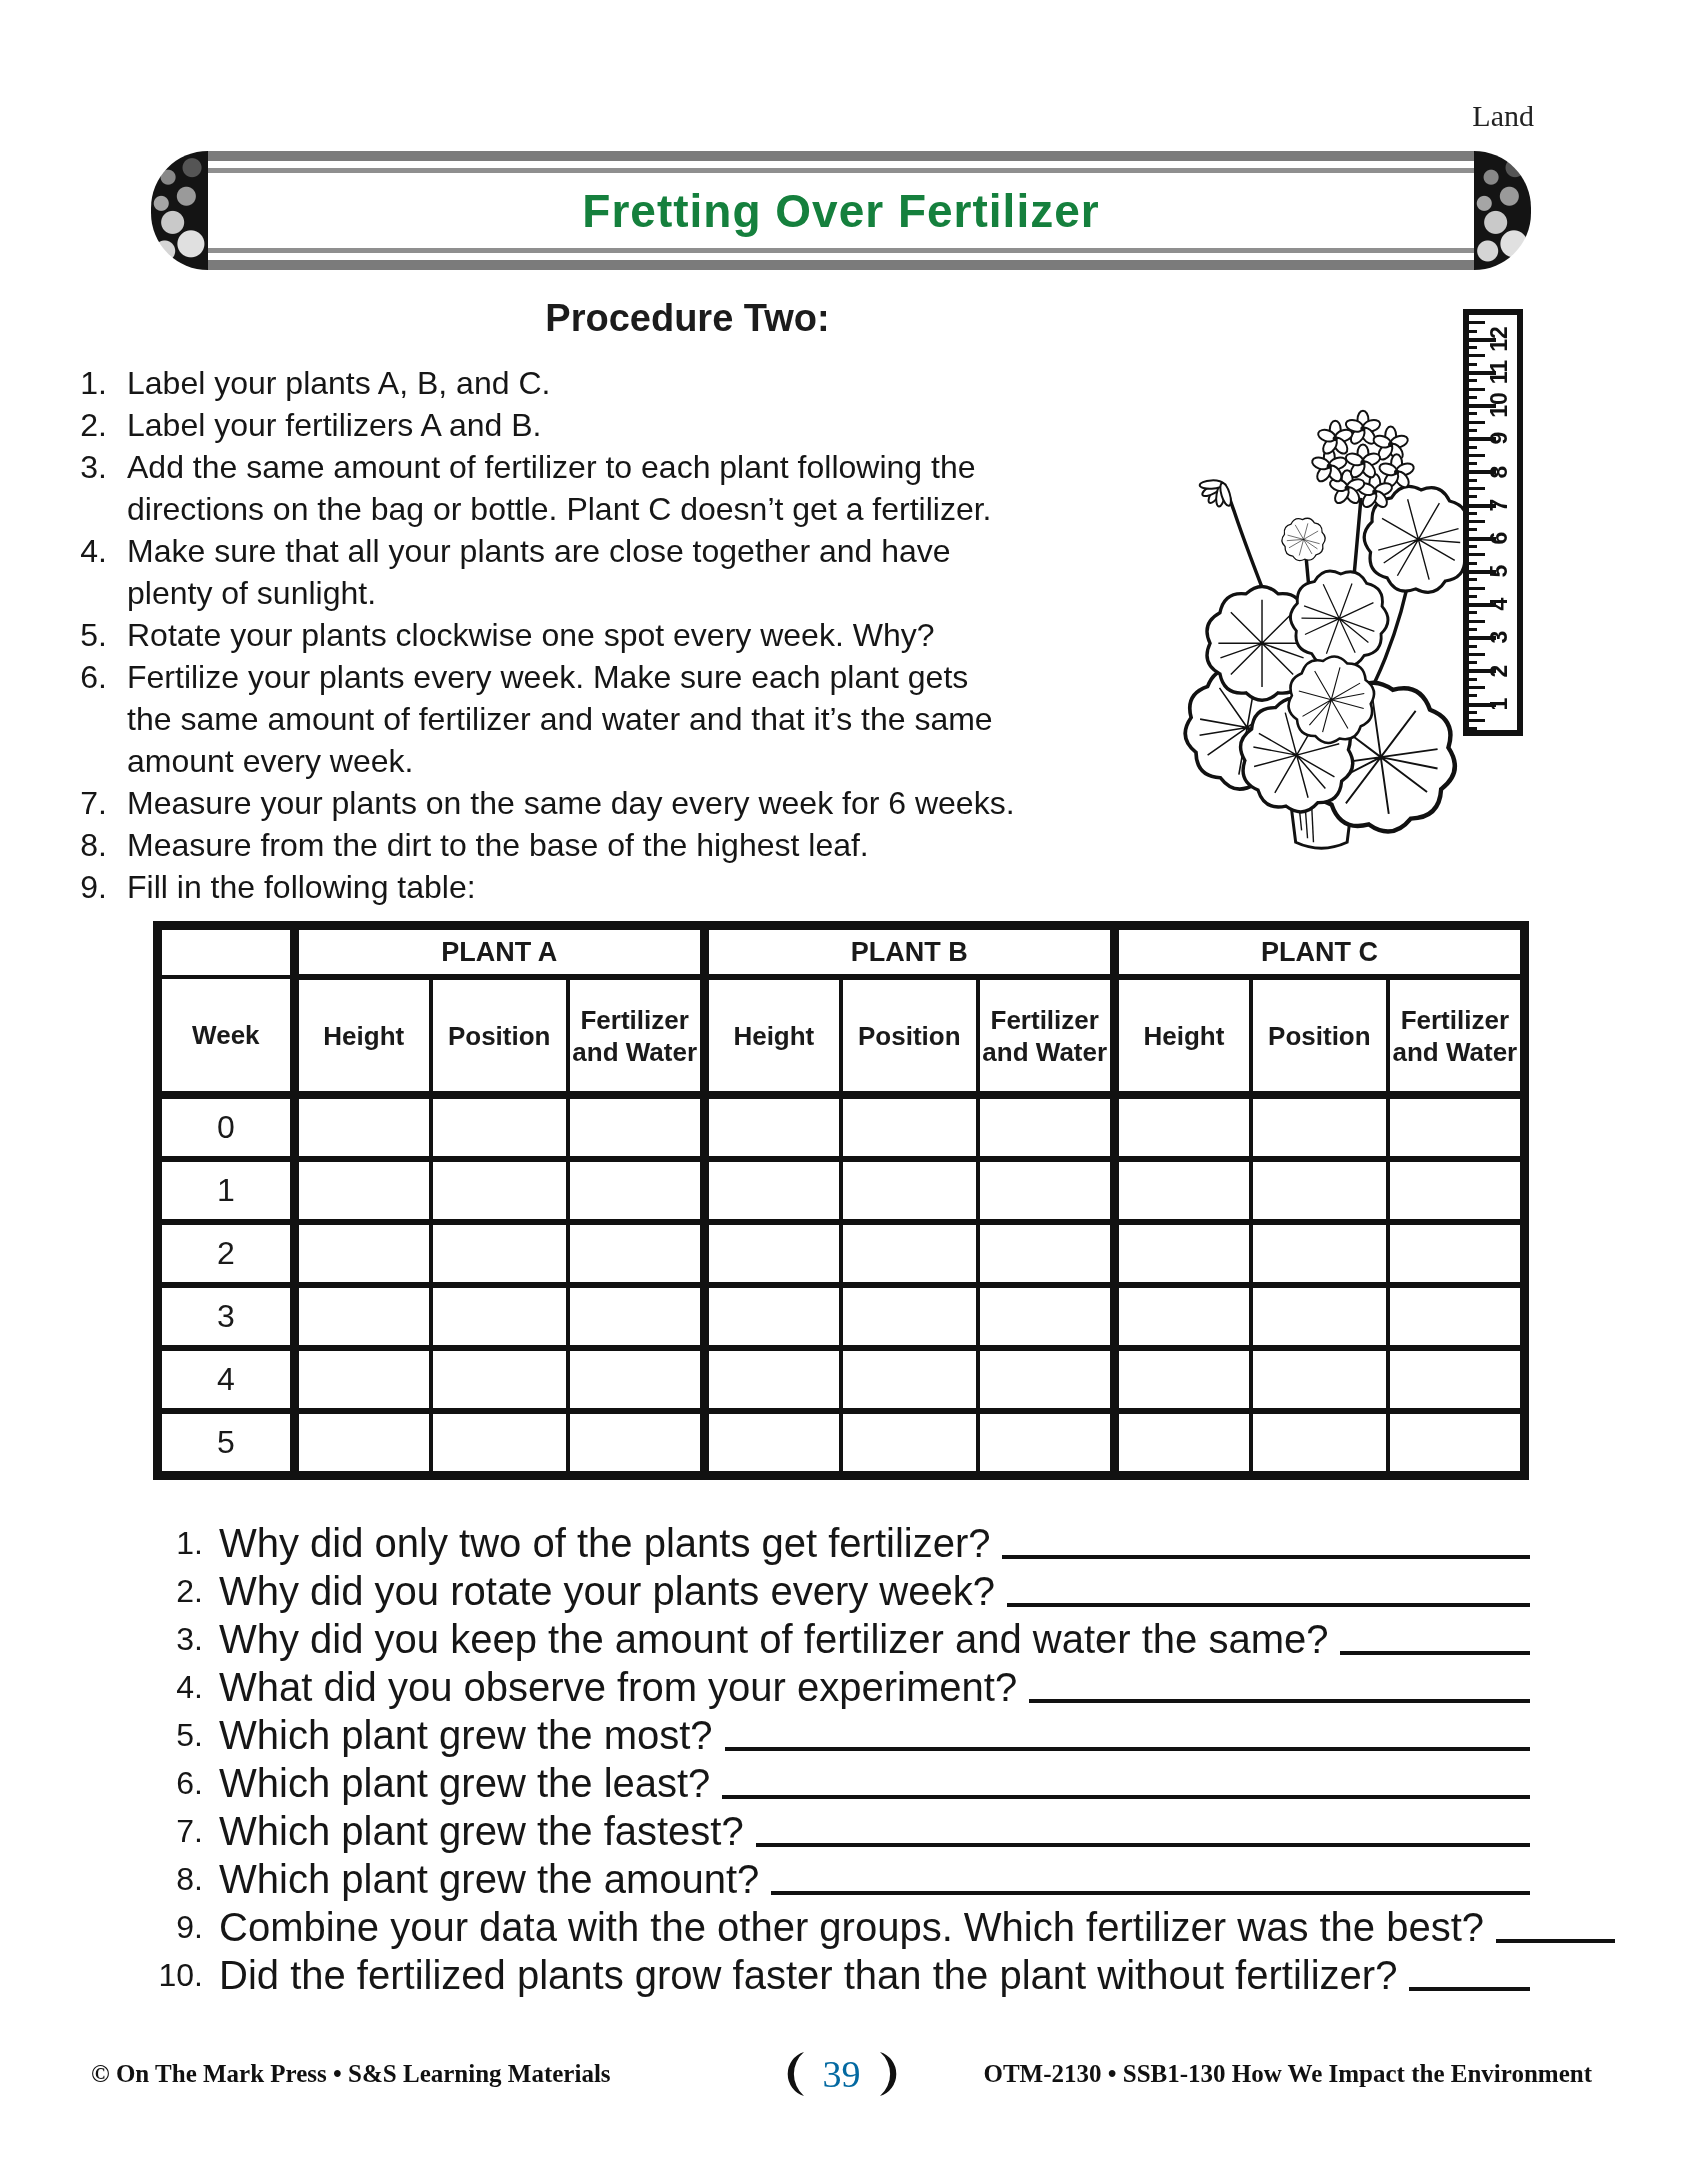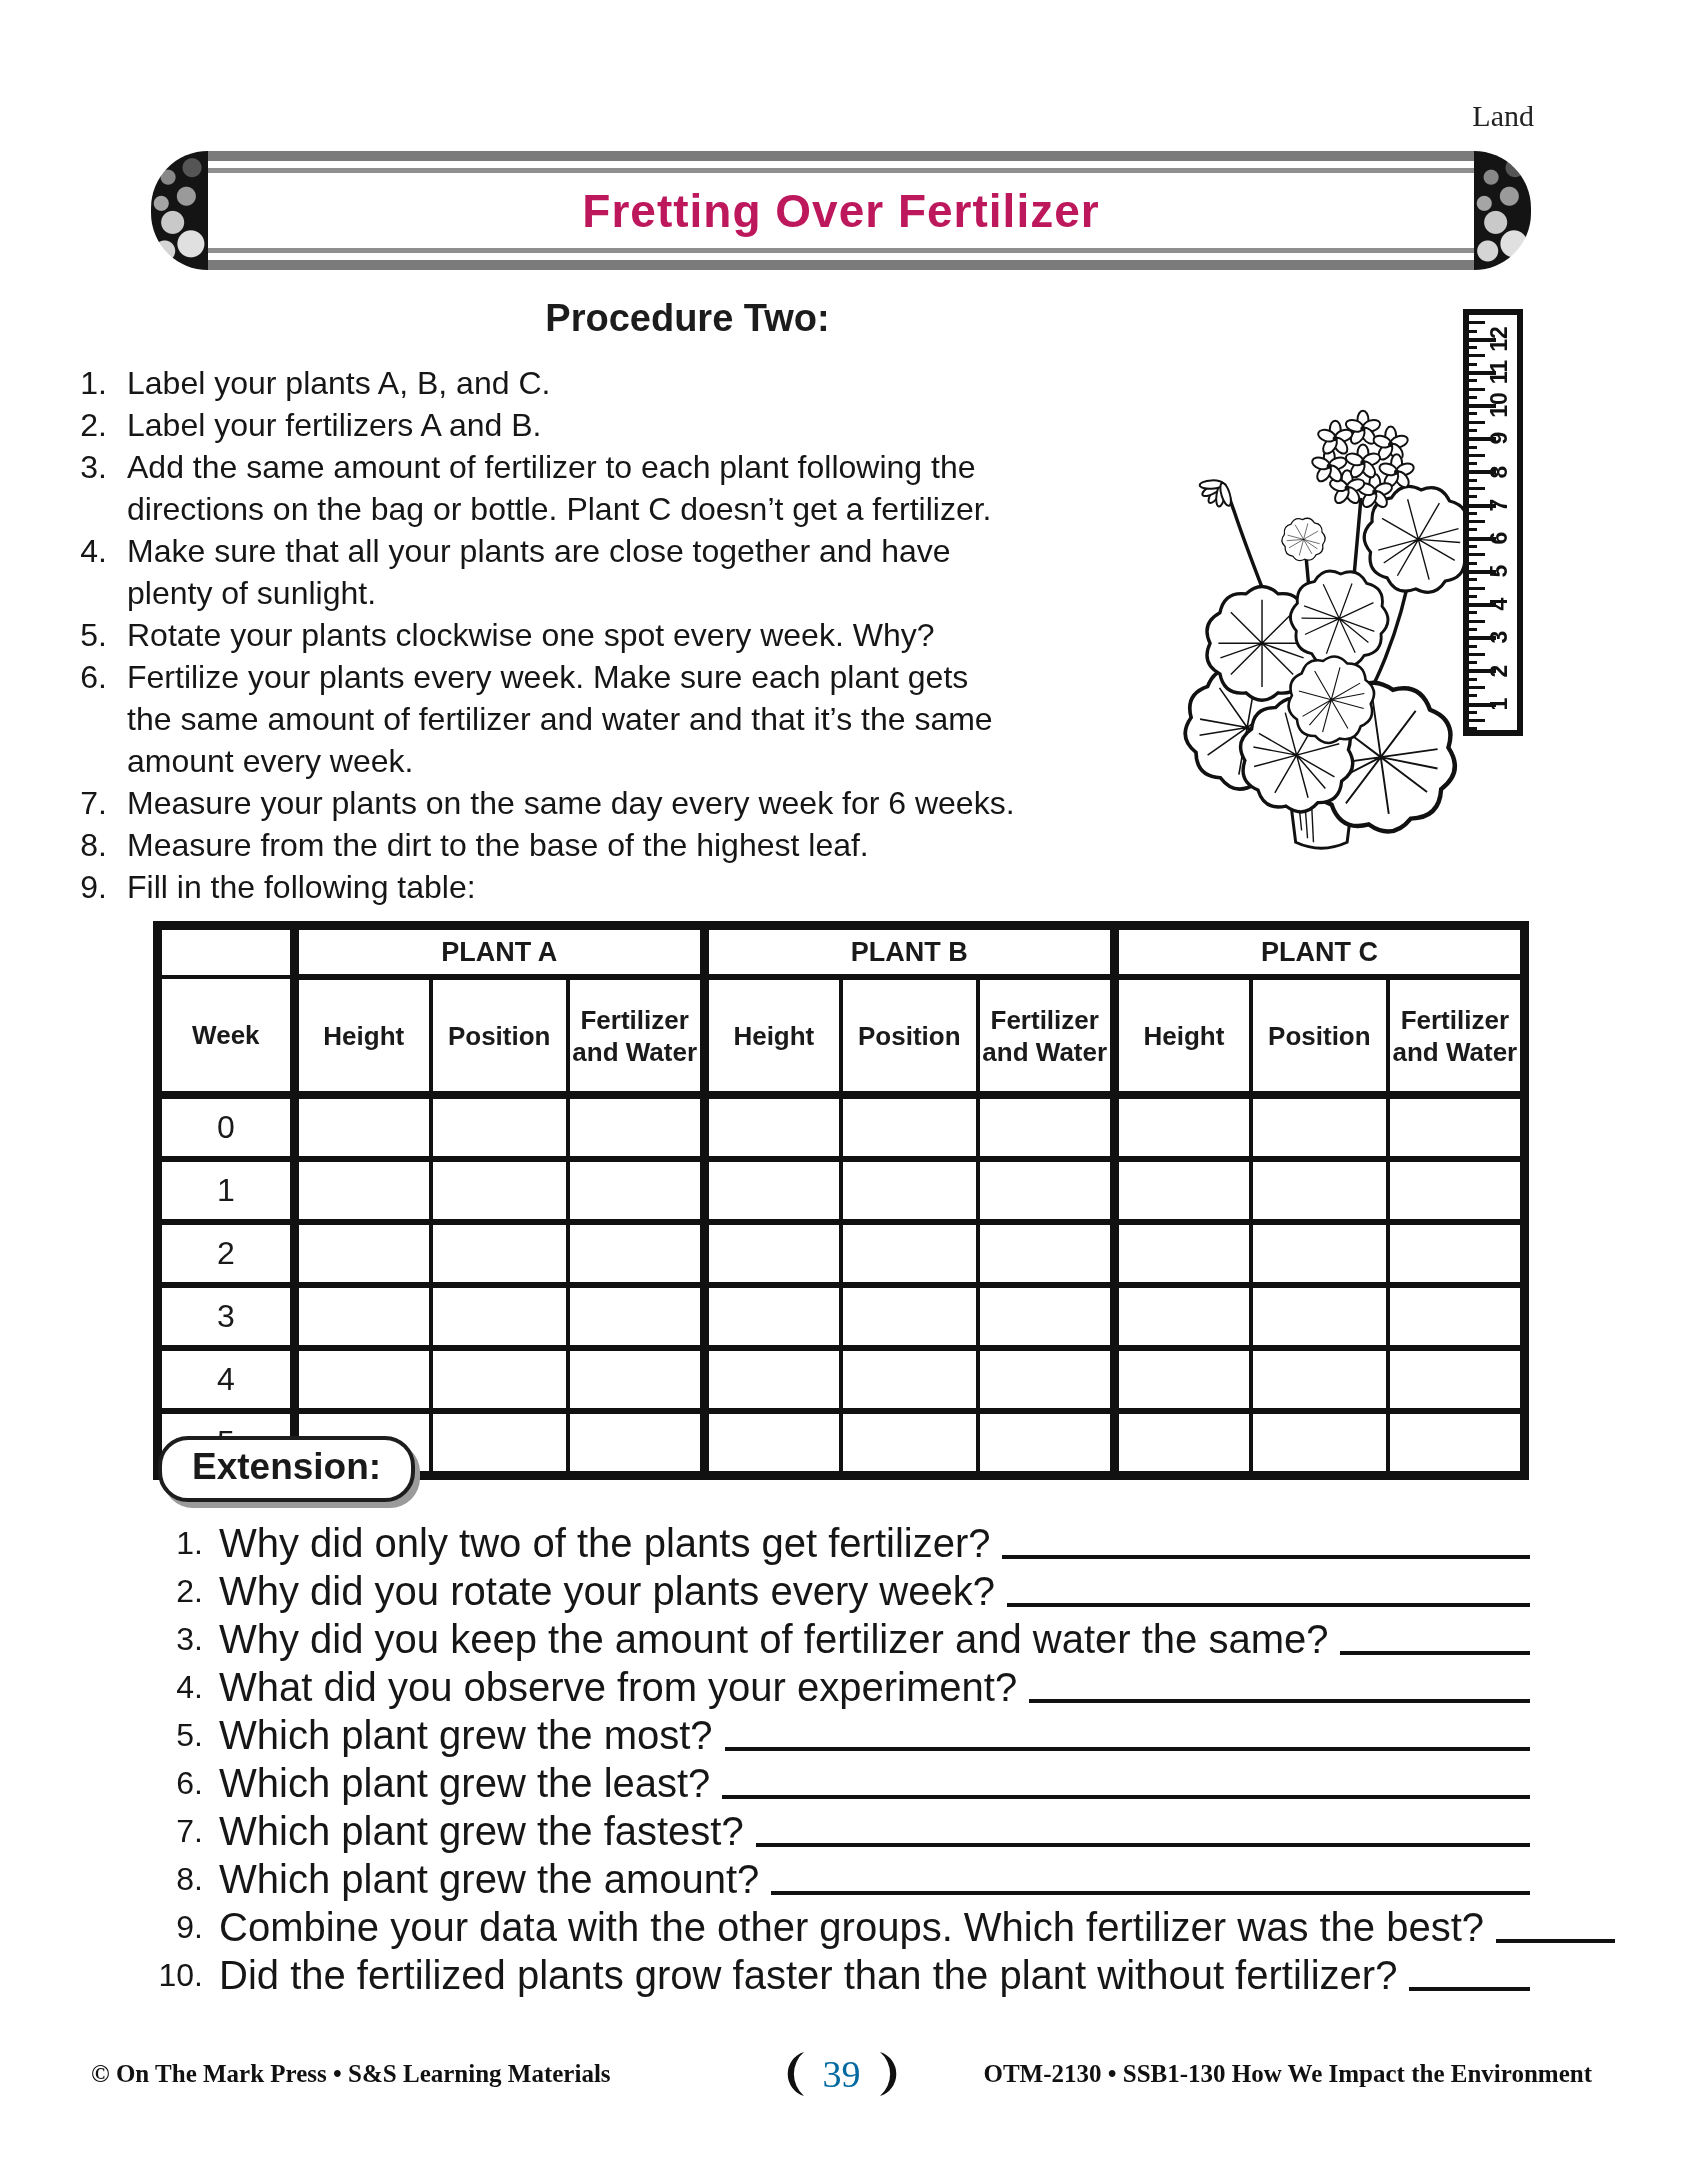--- a/index.html
+++ b/index.html
@@ -22,21 +22,21 @@
        radial-gradient(circle at 72% 14%, #555 0 9px, rgba(0,0,0,0) 10px),
        radial-gradient(circle at 18% 44%, #a5a5a5 0 7px, rgba(0,0,0,0) 8px),
        #141414;}
   .earth.left{border-radius:59px 0 0 59px;}
   .earth.right{border-radius:0 59px 59px 0;}
   .band{flex:1;display:flex;flex-direction:column;background:#fff;}
   .rule-thick{height:10px;background:#7b7b7b;}
   .rule-gap{height:7px;background:#fff;}
   .rule-thin{height:5px;background:#8f8f8f;}
   .band-middle{flex:1;display:flex;align-items:center;justify-content:center;}
-  .banner-title{font-size:46px;font-weight:bold;letter-spacing:1px;color:#be185d;}
+  .banner-title{font-size:46px;font-weight:bold;letter-spacing:1px;color:#15803d;}
 
   
   .proc-heading{position:absolute;left:153px;top:297px;width:1069px;text-align:center;
                 font-size:38px;font-weight:bold;color:#1c1c1c;}
   .steps{position:absolute;left:0;top:362px;width:1228px;}
   .step-row{display:flex;align-items:flex-start;}
   .step-num{flex:0 0 107px;text-align:right;padding-right:20px;font-size:32px;line-height:42px;}
   .step-text{width:990px;font-size:32px;line-height:42px;white-space:pre-line;}
 
   
@@ -382,21 +382,20 @@
           <td class="gl"></td>
           <td></td>
           <td></td>
           <td class="gl"></td>
           <td></td>
           <td></td>
         </tr>
       </tbody>
   </table>
 
-  <div class="ext-badge">Extension:</div>
 
   <div class="questions" id="questions">
       <div class="q-row">
         <span class="q-num">1.</span>
         <span class="q-text">Why did only two of the plants get fertilizer?</span>
         <span class="q-line"></span>
       </div>
       <div class="q-row">
         <span class="q-num">2.</span>
         <span class="q-text">Why did you rotate your plants every week?</span>

